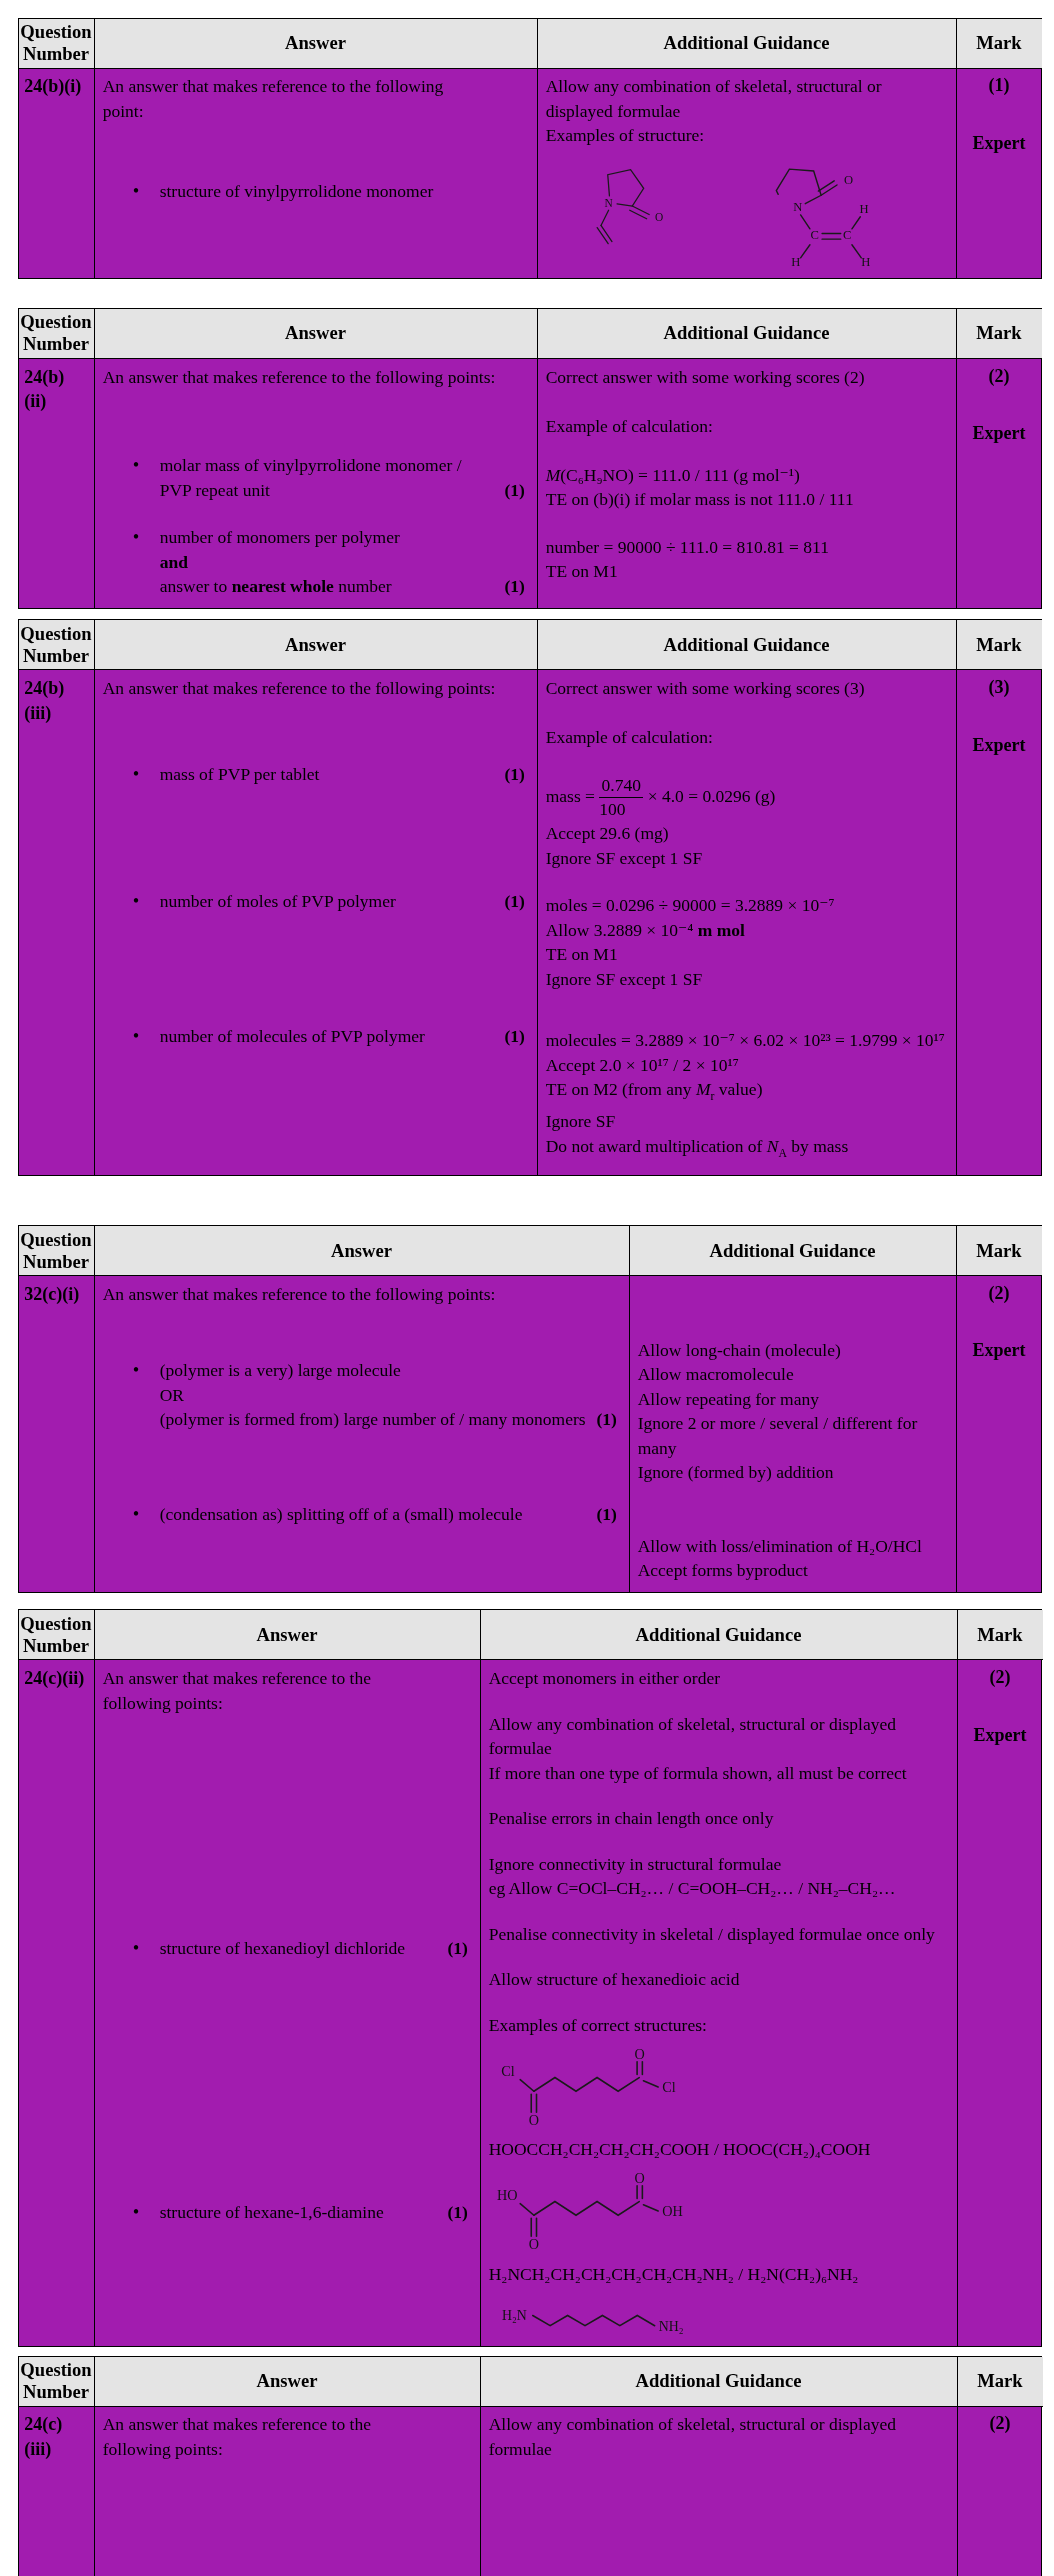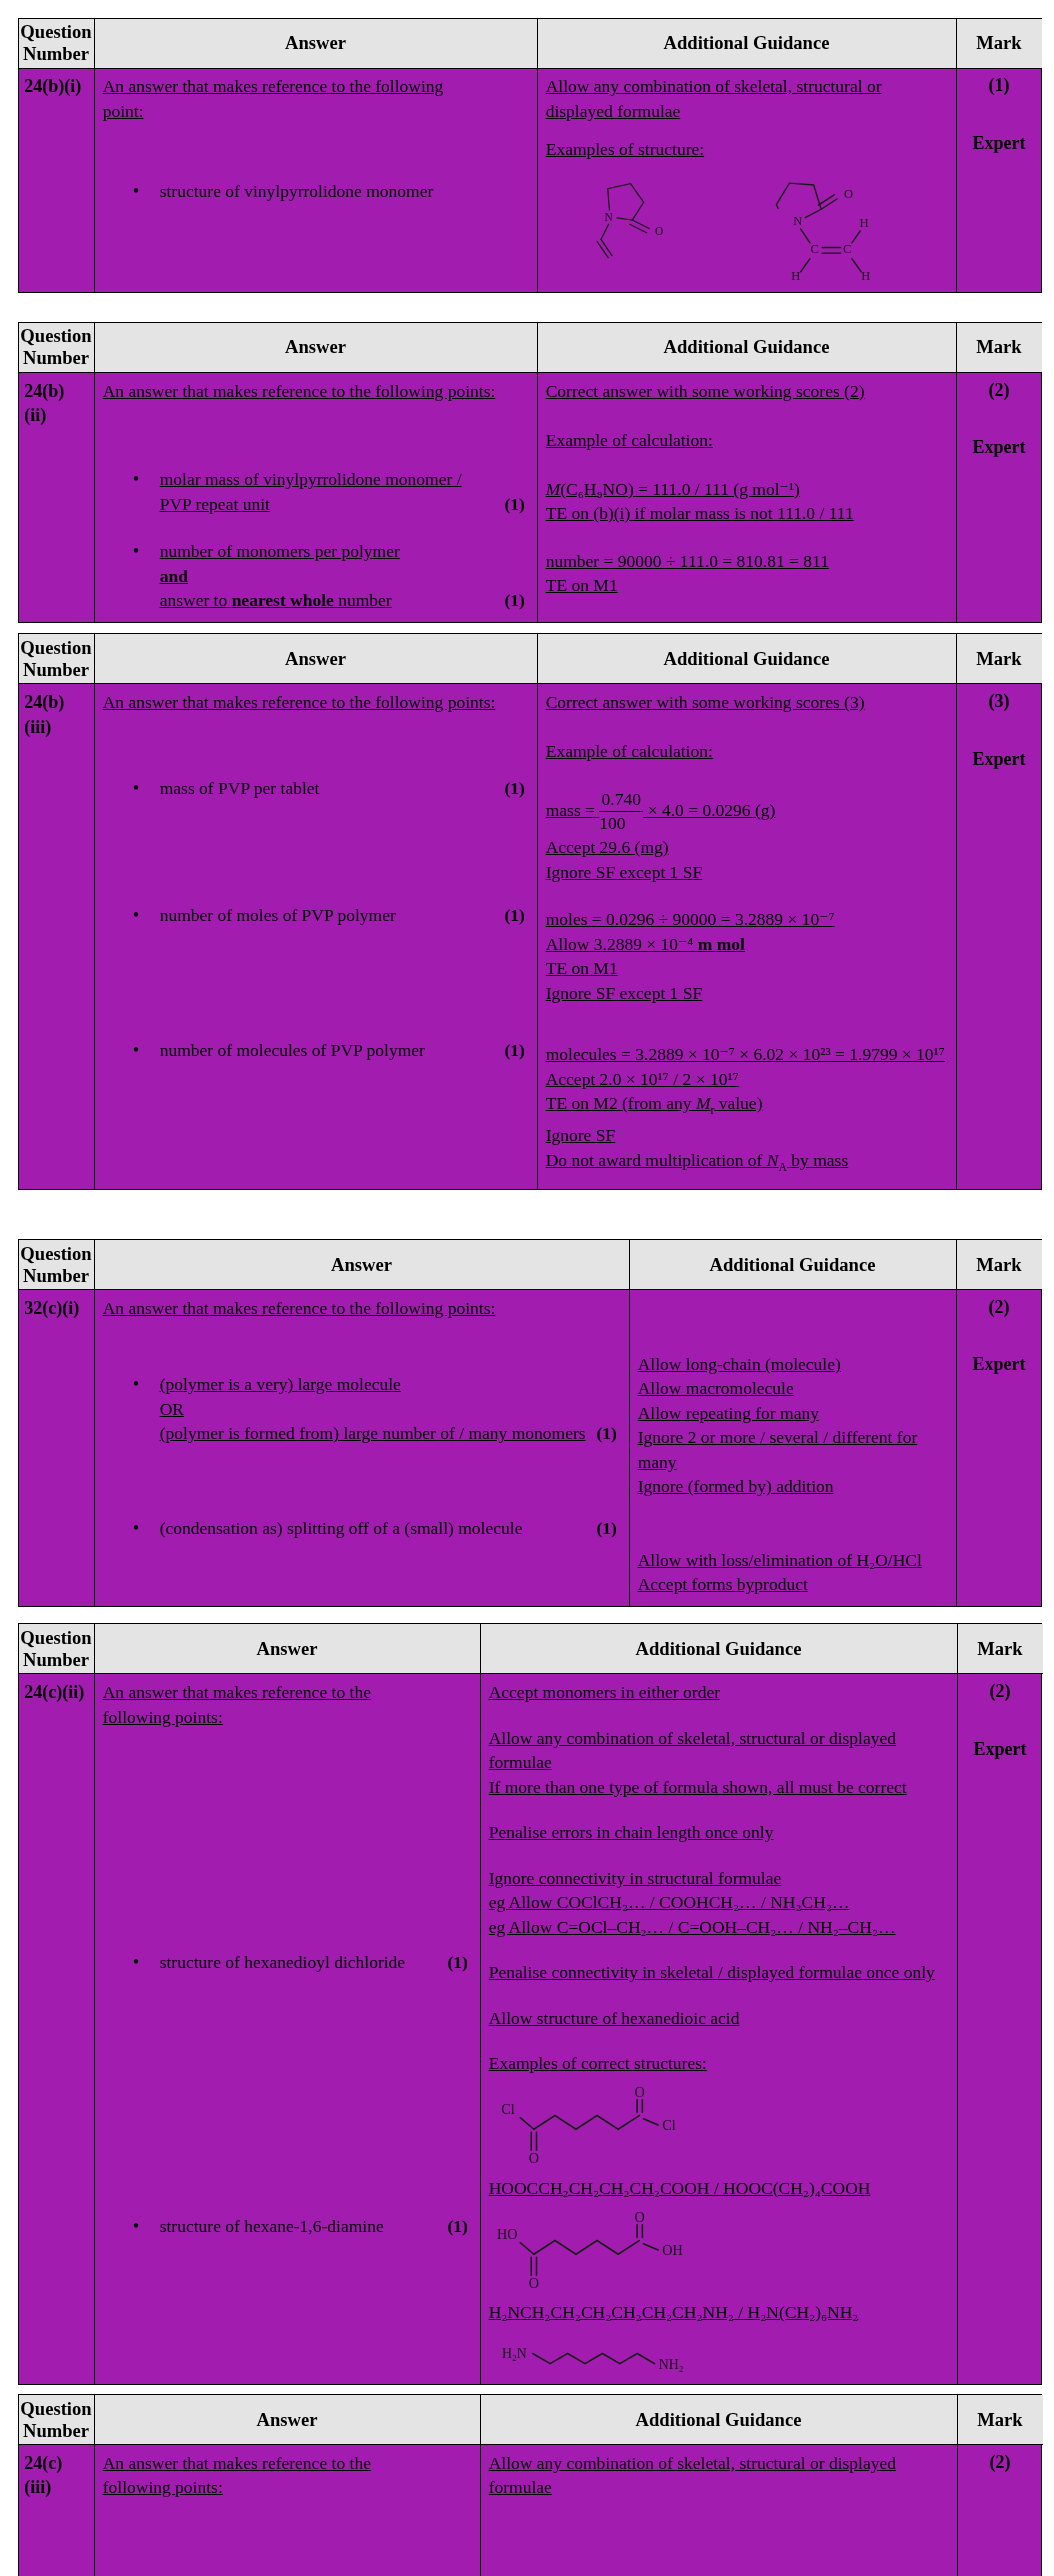--- a/index.html
+++ b/index.html
@@ -27,40 +27,40 @@
     display:flex;align-items:center;justify-content:center;
     text-align:center;
     min-height:50px;
     border-bottom:1.2px solid #000;
     padding:2.3px 4.7px;
     line-height:22px;
   }
   .c1,.c2,.c3{border-right:1.2px solid #000;}
   .bd{padding:5.8px 8.2px 9.3px 8.2px;vertical-align:top;}
   .qn{font-weight:bold;font-size:18px;padding-left:5.8px;}
-  .ln{margin:0;padding:0;text-decoration:underline;}
+  .ln{margin:0;padding:0;}
   .b{font-weight:bold;}
   .i{font-style:italic;}
   sub.s{font-size:11.7px;}
   .bullet-row{display:flex;margin-left:30px;justify-content:center;}
   .bullet-row::before{content:"\2022";width:27px;flex:none;font-size:18.6px;}
   .b-text{flex:1;}
   .b-mark{font-weight:bold;white-space:nowrap;align-self:flex-end;margin-left:4.7px;padding-right:3.5px;}
   .mark-cell{text-align:center;padding-top:4.7px;}
   .mk{font-weight:bold;font-size:18px;}
   .expert{font-weight:bold;font-size:18px;margin-top:33px;}
   .frac{display:inline-block;text-align:left;vertical-align:middle;line-height:23px;}
   .frac .num{display:block;border-bottom:1.2px solid #000;padding:0 2.3px;}
   .frac .den{display:block;}
   .structs{display:flex;gap:41px;margin-left:17.5px;align-items:flex-start;}
   svg{display:block;}
   svg text{font-family:"Liberation Serif","DejaVu Serif",serif;font-size:27px;fill:#111;}
   .bond{stroke:#1a1a1a;stroke-width:3;fill:none;stroke-linecap:round;}
   
-  .mt16{margin-top:9.3px}.mt20{margin-top:11.7px}.mt24{margin-top:14px}.mt30{margin-top:17.5px}
+  .mt16{margin-top:9.3px}.mt20{margin-top:11.7px}.mt24{}.mt30{margin-top:17.5px}
   .mt36{margin-top:21px}.mt42{margin-top:24.5px}
   .mt60{margin-top:23px}.mt64{margin-top:37px}.mt84{margin-top:49px}
   .mt90{margin-top:52px}.mt96{margin-top:56px}.mt104{margin-top:61px}.mt110{margin-top:64px}
   .mt120{margin-top:70px}.mt176{margin-top:103px}.mt188{margin-top:110px}
   .gap49{margin-bottom:28.5px}.gap18{margin-bottom:10.5px}.gap84{margin-bottom:49px}
   .gap28{margin-bottom:16.3px}.gap15{margin-bottom:8.7px}
   .t1 .bd{min-height:175px}
   .t2 .bd{min-height:216px}
   .t3 .bd{min-height:454px}
   .t4 .bd{min-height:262px}
@@ -282,21 +282,20 @@
         <span class="b-mark">(1)</span>
       </div>
     </div>
 
     <div class="cell bd c3">
       <p class="ln">Accept monomers in either order</p>
       <p class="ln mt36">Allow any combination of skeletal, structural or displayed formulae</p>
       <p class="ln">If more than one type of formula shown, all must be correct</p>
       <p class="ln mt36">Penalise errors in chain length once only</p>
       <p class="ln mt36">Ignore connectivity in structural formulae</p>
-      <p class="ln">eg Allow COClCH₂… / COOHCH₂… / NH₂CH₂…</p>
       <p class="ln">eg Allow C=OCl–CH₂… / C=OOH–CH₂… / NH₂–CH₂…</p>
       <p class="ln mt36">Penalise connectivity in skeletal / displayed formulae once only</p>
       <p class="ln mt36">Allow structure of hexanedioic acid</p>
       <p class="ln mt36">Examples of correct structures:</p>
       <svg class="mt16" width="233" height="79" viewBox="0 0 440 150" style="font-size:30px">
         <text x="22" y="56">Cl</text>
         <line class="bond" x1="58" y1="62" x2="84" y2="84"></line>
         <line class="bond" x1="79" y1="90" x2="79" y2="124"></line>
         <line class="bond" x1="89" y1="90" x2="89" y2="124"></line>
         <text x="84" y="148" text-anchor="middle">O</text>

